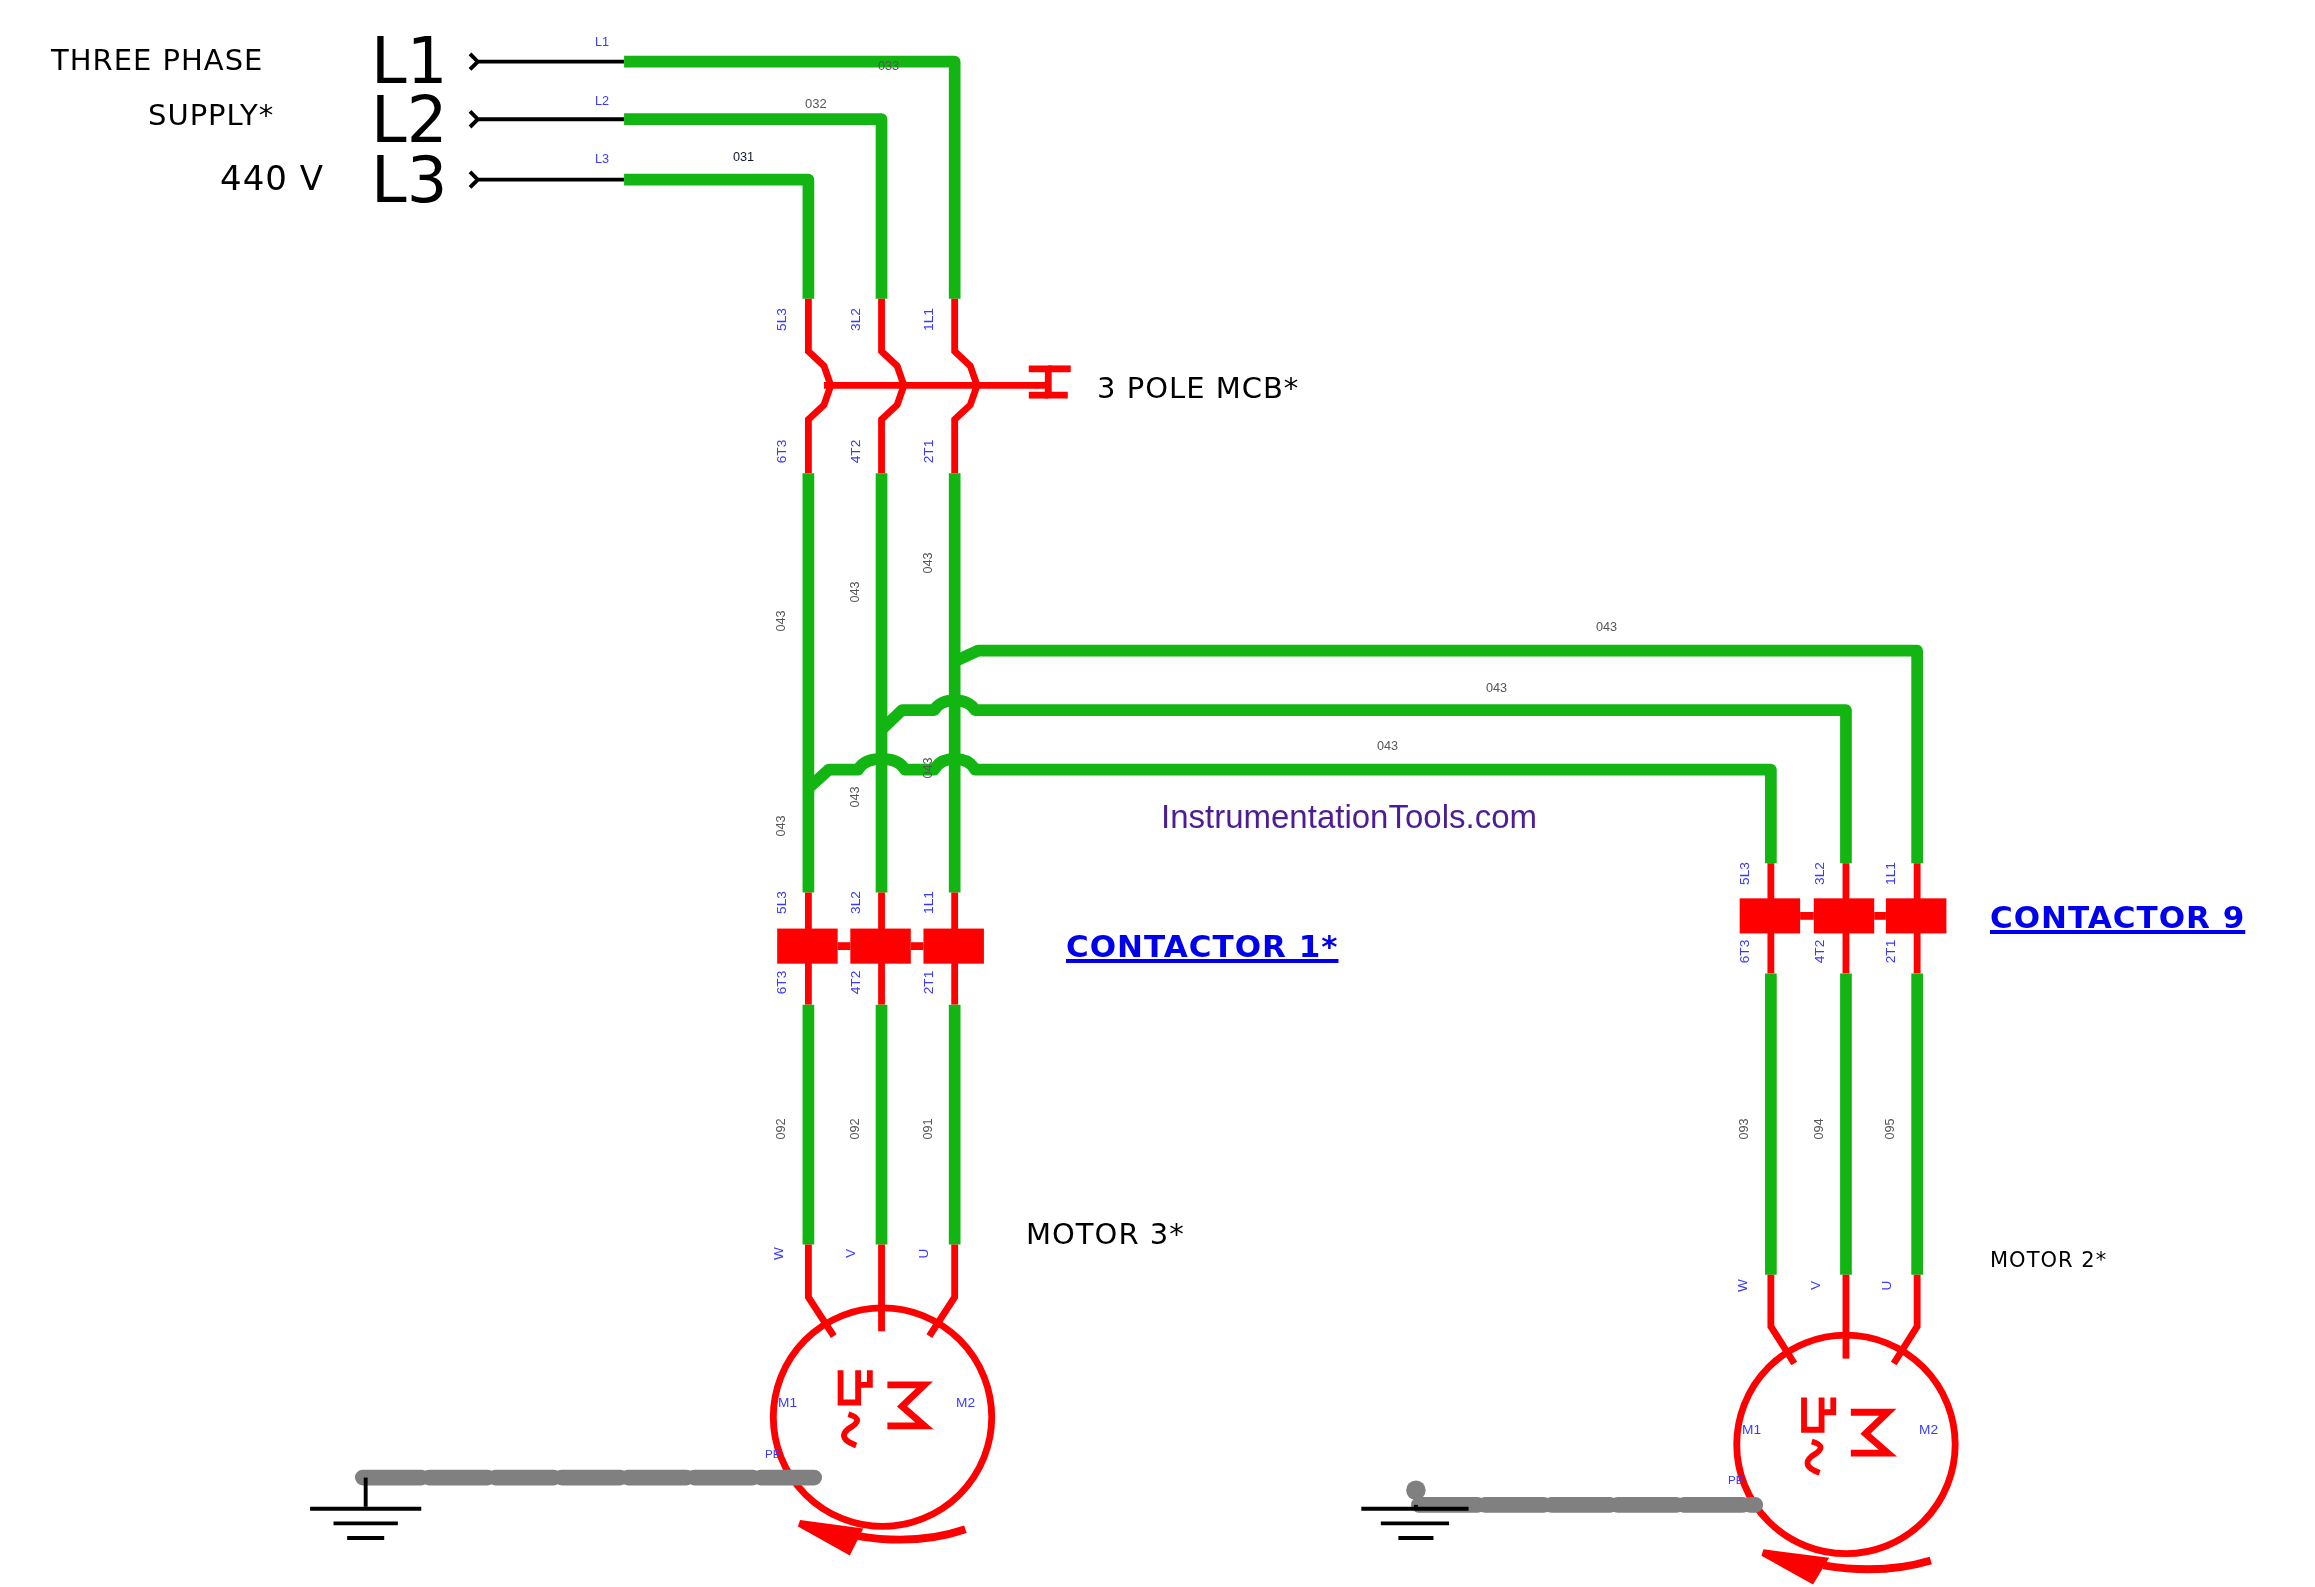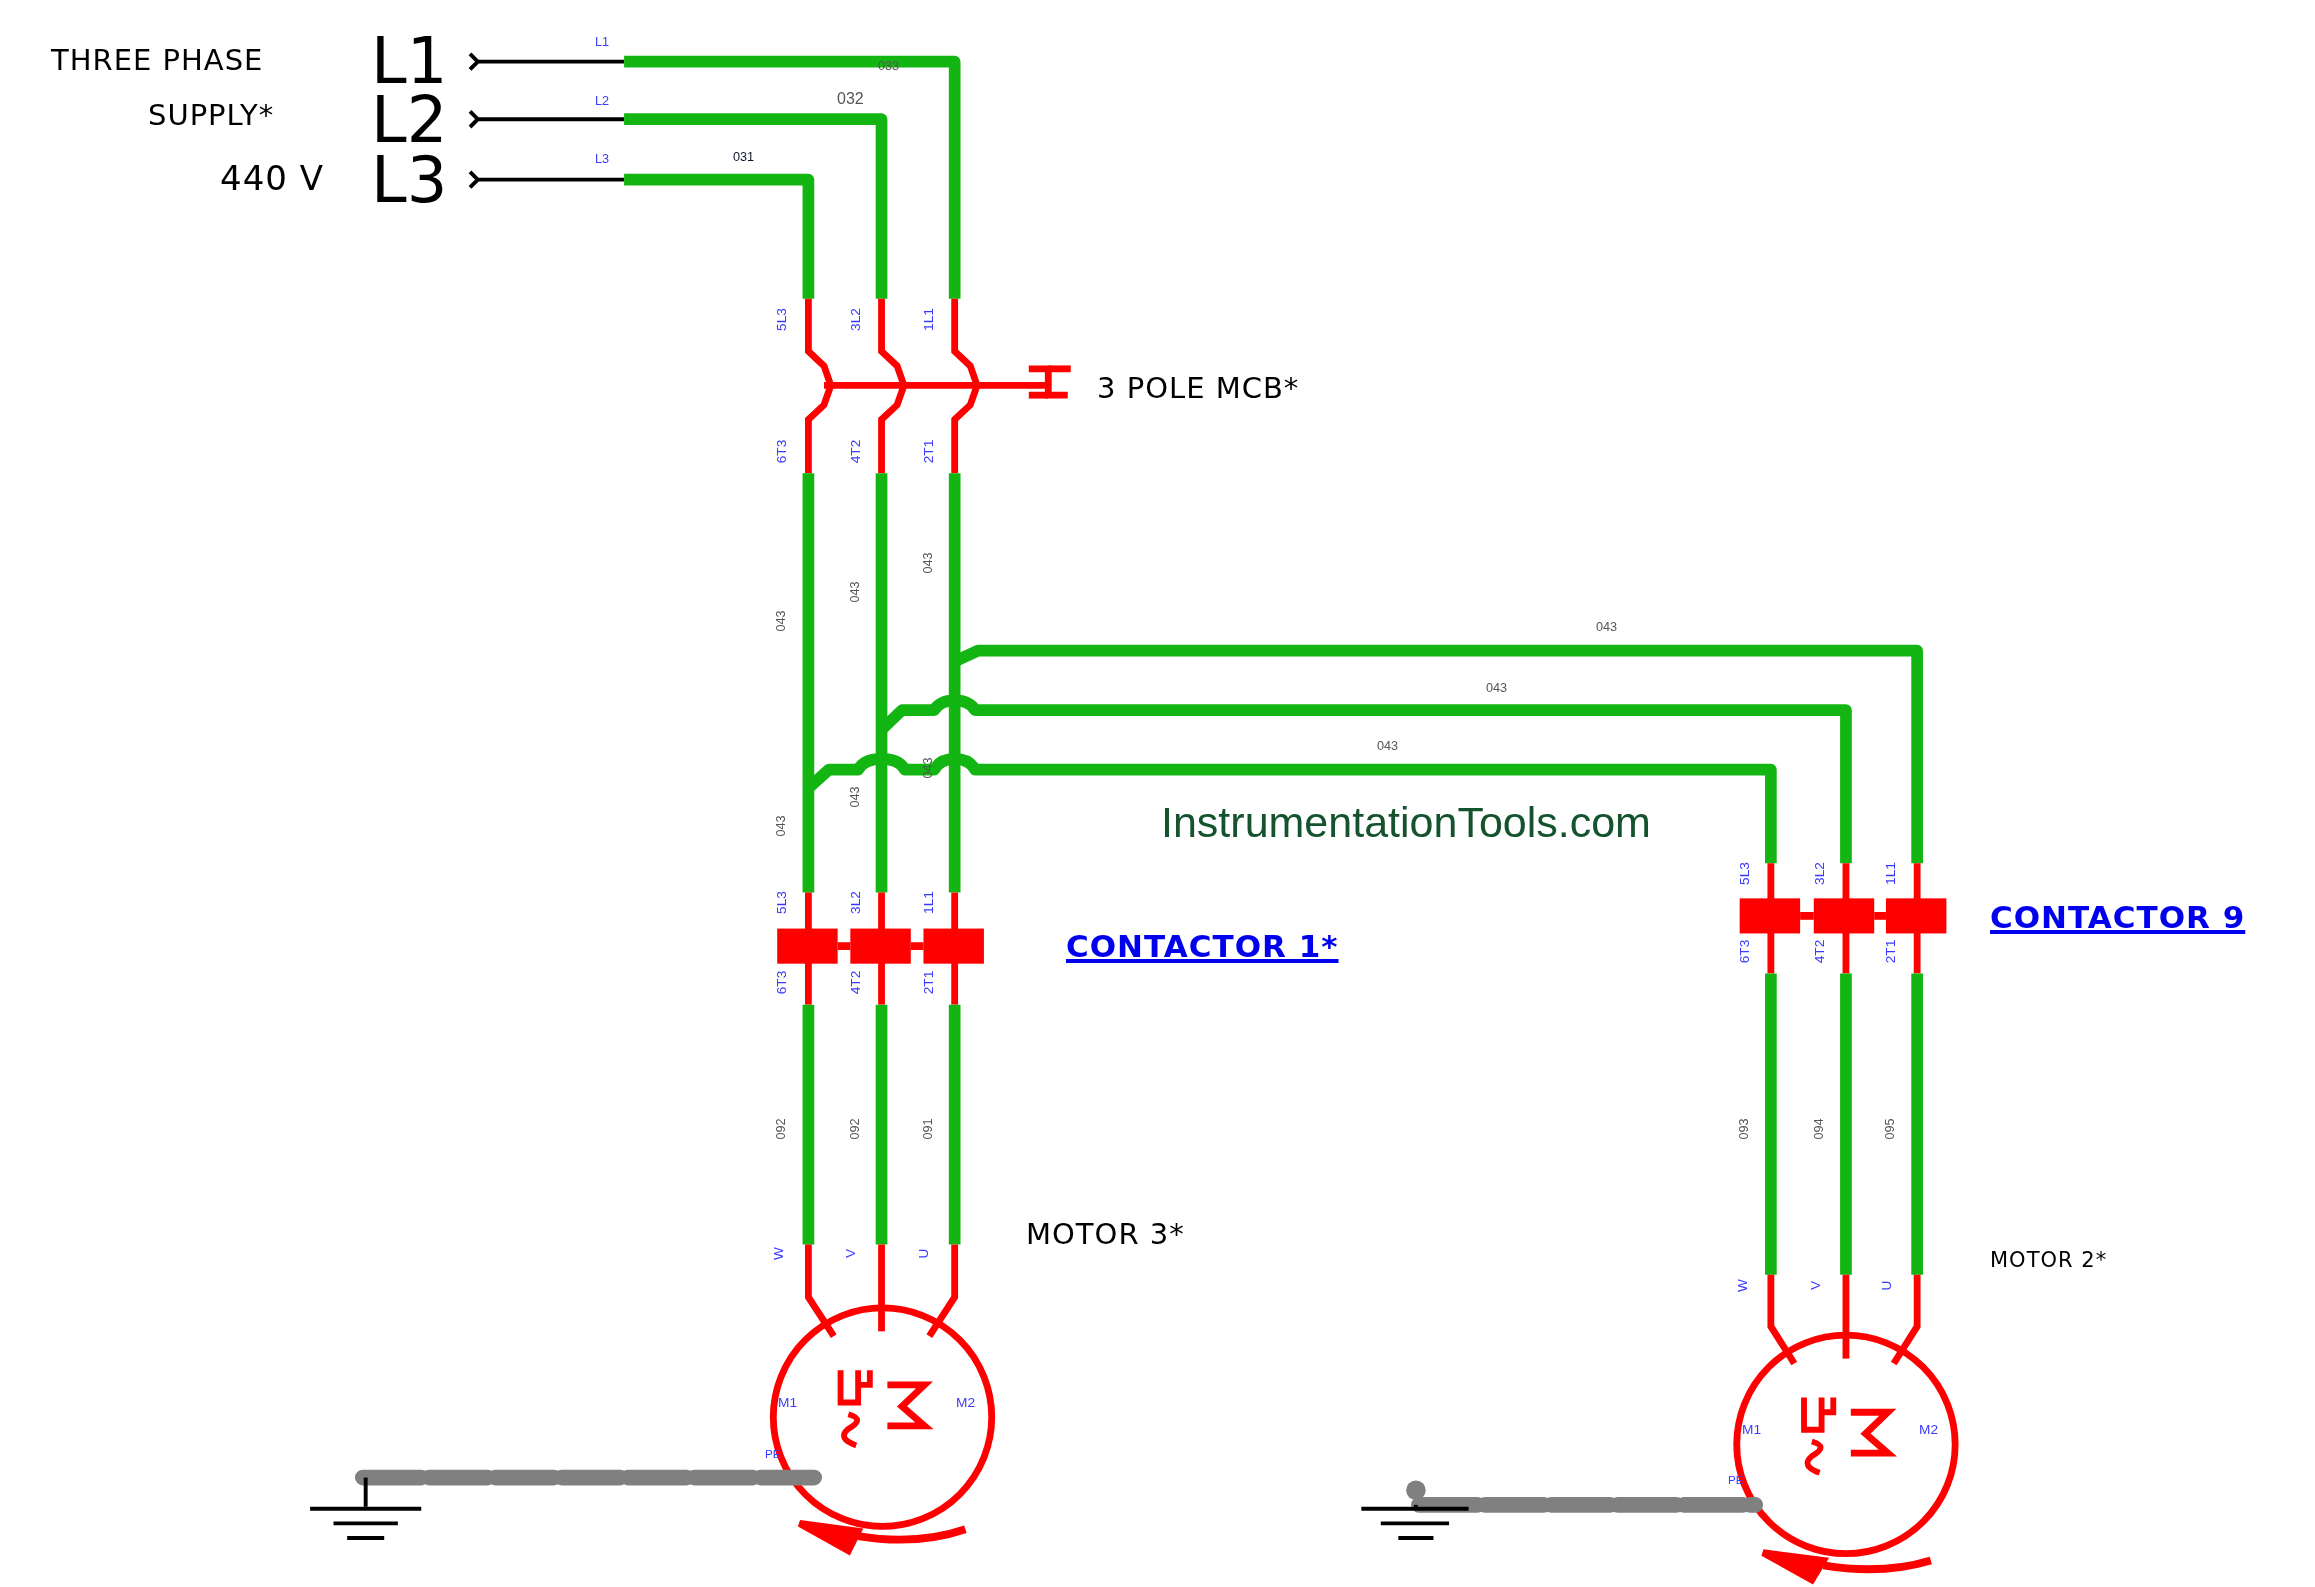--- a/index.html
+++ b/index.html
@@ -1,21 +1,21 @@
 <!DOCTYPE html>
 <html><head>
 <meta charset="utf-8">
 <style>
   html,body{margin:0;padding:0;background:#ffffff;}
   body{width:2315px;height:1588px;position:relative;overflow:hidden;font-family:"Liberation Sans",sans-serif;}
   svg{position:absolute;left:0;top:0;}
   .lbl{position:absolute;font-family:"DejaVu Sans",sans-serif;font-weight:normal;color:#000;white-space:nowrap;letter-spacing:1px;}
   .link{position:absolute;font-family:"DejaVu Sans",sans-serif;font-weight:bold;color:#0000ee;text-decoration:underline;text-decoration-thickness:3.9px;white-space:nowrap;font-size:31px;letter-spacing:1px;cursor:pointer;}
   .phase{position:absolute;font-family:"DejaVu Sans",sans-serif;font-size:64px;color:#000;line-height:1;}
-  .watermark{position:absolute;font-family:"Liberation Sans",sans-serif;font-size:43px;color:#14532d;white-space:nowrap;}
+  .watermark{position:absolute;font-family:"Liberation Sans",sans-serif;font-size:33px;color:#4c1d95;white-space:nowrap;}
 </style>
 </head>
 <body>
 
 <svg width="2315" height="1588" viewBox="0 0 2374 1628">
 
   <g stroke="#000" stroke-width="4" fill="none">
     <path d="M482 55 L490 63 L482 71 M490 63 L640 63"></path>
     <path d="M482 114 L490 122 L482 130 M490 122 L640 122"></path>
     <path d="M482 176 L490 184 L482 192 M490 184 L640 184"></path>
@@ -141,21 +141,21 @@
 
 <div class="phase" style="left:371px;top:29px;">L1</div>
 <div class="phase" style="left:371px;top:88px;">L2</div>
 <div class="phase" style="left:371px;top:148px;">L3</div>
 
 <div style="position:absolute;left:595px;top:35px;font-size:12.7px;color:#3a3aff;">L1</div>
 <div style="position:absolute;left:595px;top:94px;font-size:12.7px;color:#3a3aff;">L2</div>
 <div style="position:absolute;left:595px;top:152px;font-size:12.7px;color:#3a3aff;">L3</div>
 
 <div style="position:absolute;left:878px;top:31px;font-size:12.7px;color:#555;margin-top:28px;">033</div>
-<div style="position:absolute;left:805px;top:90px;font-size:16px;color:#555;margin-left:32px;">032</div>
+<div style="position:absolute;left:805px;top:96px;font-size:13px;color:#555;">032</div>
 <div style="position:absolute;left:733px;top:150px;font-size:12.7px;color:#0f172a;">031</div>
 
 <div class="lbl" style="left:1097px;top:371px;font-size:29px;">3 POLE MCB*</div>
 
 <div style="position:absolute;left:770px;top:312px;font-size:13.7px;color:#3a3aff;transform:rotate(-90deg);">5L3</div>
 <div style="position:absolute;left:844px;top:312px;font-size:13.7px;color:#3a3aff;transform:rotate(-90deg);">3L2</div>
 <div style="position:absolute;left:917px;top:312px;font-size:13.7px;color:#3a3aff;transform:rotate(-90deg);">1L1</div>
 <div style="position:absolute;left:770px;top:444px;font-size:13.7px;color:#3a3aff;transform:rotate(-90deg);">6T3</div>
 <div style="position:absolute;left:844px;top:444px;font-size:13.7px;color:#3a3aff;transform:rotate(-90deg);">4T2</div>
 <div style="position:absolute;left:917px;top:444px;font-size:13.7px;color:#3a3aff;transform:rotate(-90deg);">2T1</div>

